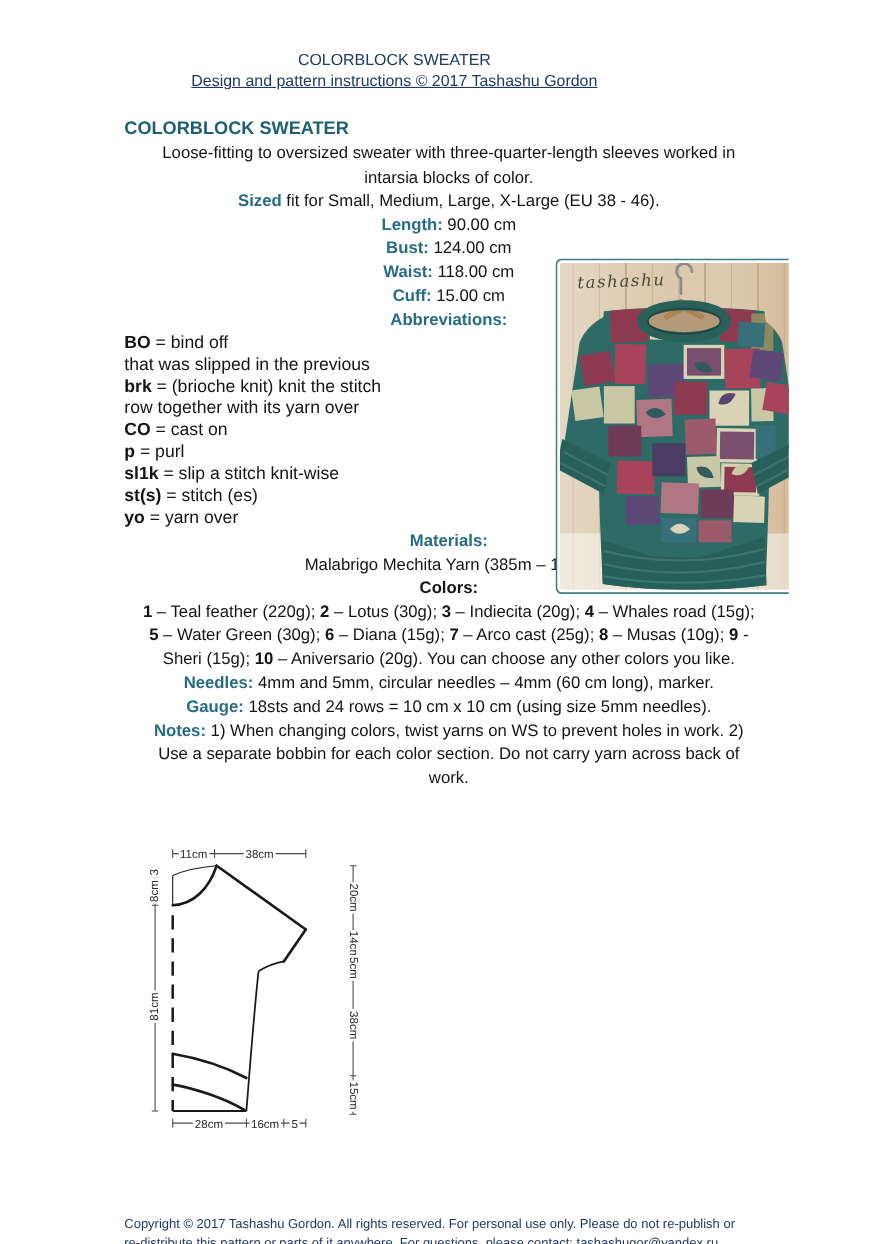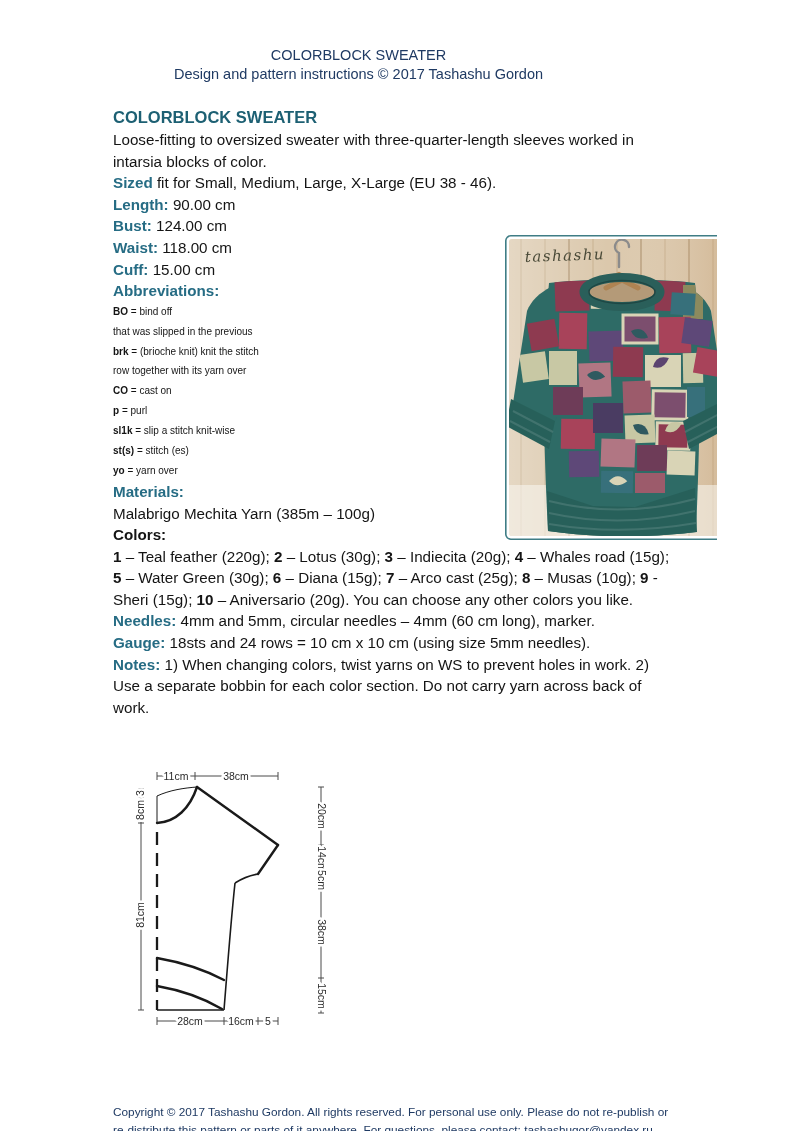--- a/index.html
+++ b/index.html
@@ -1,24 +1,24 @@
 <!DOCTYPE html>
 <html><head>
 <meta charset="utf-8">
 <style>
   html,body{margin:0;padding:0;background:#ffffff;}
   .page{position:relative;width:717px;height:1131px;background:#fff;overflow:hidden;
         font-family:"Liberation Sans",sans-serif;}
   .doc-header{position:absolute;top:46px;left:0;width:100%;text-align:center;
         color:#1f3a63;font-size:14.5px;line-height:19px;font-weight:500;}
-  .doc-header .sub{}
+  .doc-header .sub{text-decoration:underline;}
   .content{position:absolute;left:113px;top:106px;width:590px;color:#141414;}
   .h1{font-size:16.5px;font-weight:bold;color:#1d6073;line-height:23px;}
-  .bl{font-size:15.2px;line-height:21.6px;white-space:nowrap;}
-  .al{font-size:10px;line-height:19.9px;white-space:nowrap;}
+  .bl{font-size:15.2px;line-height:21.6px;white-space:nowrap;text-align:center;}
+  .al{font-size:16px;line-height:19.9px;white-space:nowrap;}
   .seg-lbl{color:#266c84;font-weight:bold;margin-top:23px;}
   .seg-b{font-weight:bold;}
   .photo{position:absolute;left:505px;top:235px;width:228px;height:305px;}
   .schematic{position:absolute;left:113px;top:756px;width:254px;height:292px;}
   .dimline{stroke:#4a4a4a;stroke-width:1;fill:none;}
   .dimtext{font-family:"Liberation Sans",sans-serif;font-size:10.5px;fill:#2a2a2a;
         paint-order:stroke;stroke:#ffffff;stroke-width:5px;stroke-linejoin:round;}
   .ink-thick{stroke:#1a1a1a;stroke-width:2.4;fill:none;stroke-linecap:round;}
   .ink-med{stroke:#1a1a1a;stroke-width:1.6;fill:none;}
   .ink-thin{stroke:#1a1a1a;stroke-width:1;fill:none;}

